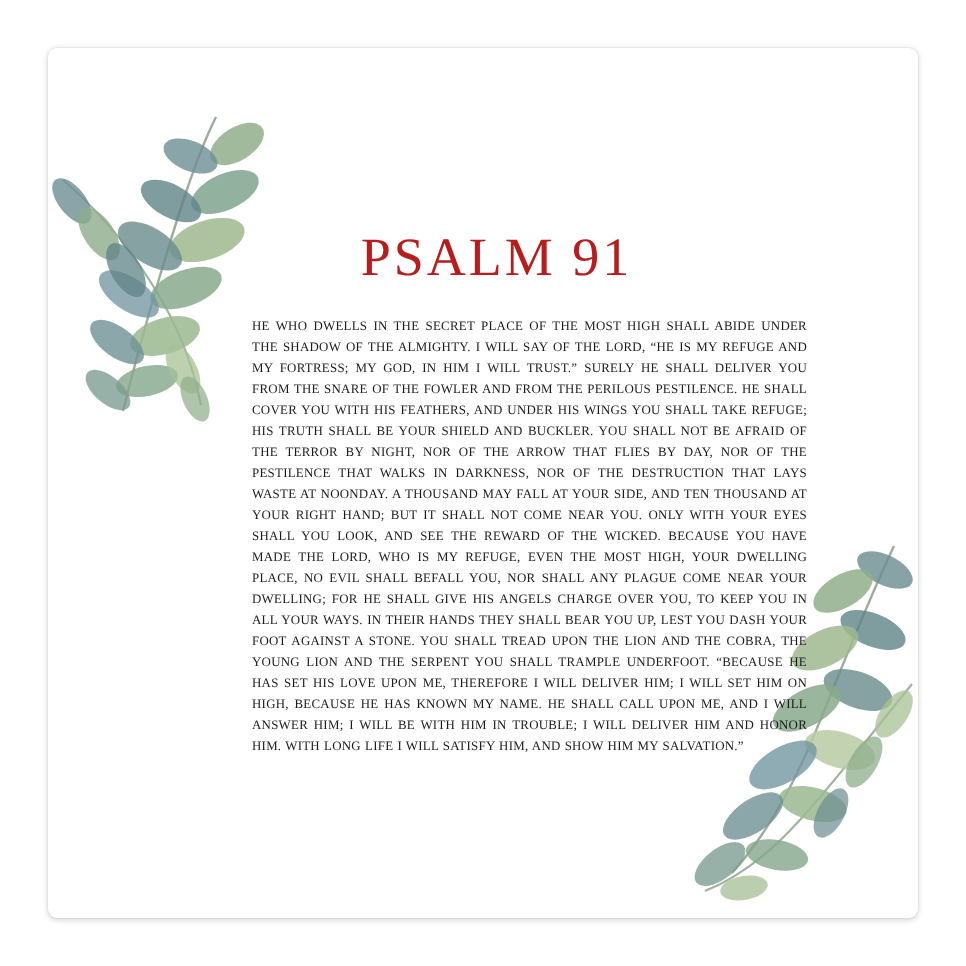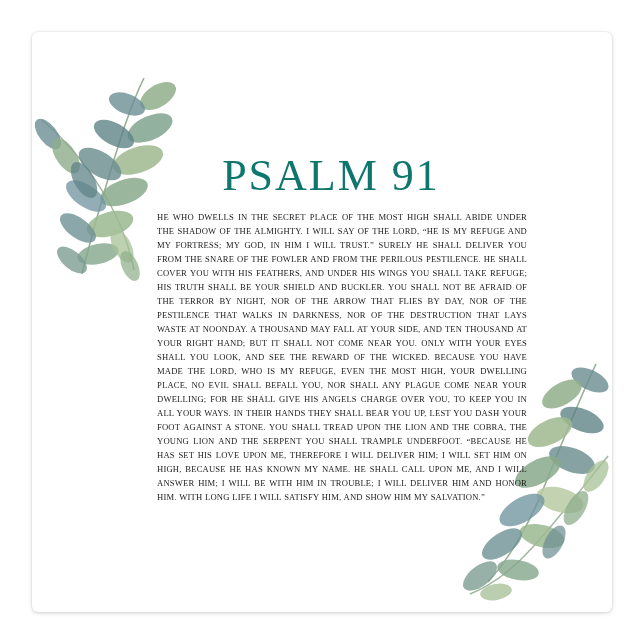--- a/index.html
+++ b/index.html
@@ -46,29 +46,29 @@
     width: 270px;
     height: 270px;
   }
   .title {
     position: absolute;
     left: 0;
     right: 0;
     top: 118px;
     text-align: center;
     font-family: "Liberation Serif", serif;
-    font-size: 44px;
+    font-size: 36px;
     letter-spacing: 2px;
-    color: #0f766e;
+    color: #b91c1c;
     font-weight: 400;
     padding-left: 18px;
   }
   .body-text {
     position: absolute;
-    left: 125px;
+    left: 136px;
     top: 178px;
     width: 370px;
     font-family: "Liberation Serif", serif;
     font-size: 8.6px;
     line-height: 14.0px;
     color: #1b1b1b;
     text-align: justify;
     text-transform: uppercase;
     letter-spacing: 0.18px;
     word-spacing: 0.4px;

